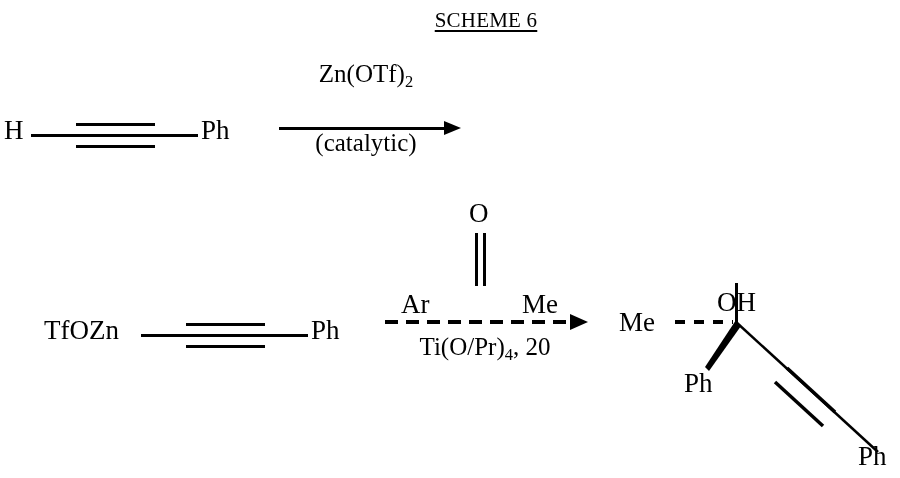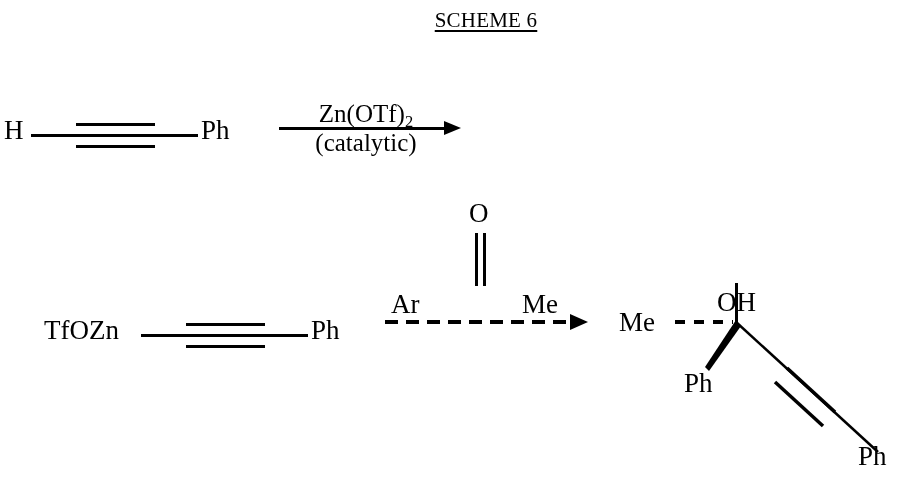--- a/index.html
+++ b/index.html
@@ -111,21 +111,21 @@
 
     <div class="bond hline" style="left:76px; top:18px; width:79px;"></div>
 
     <div class="bond hline" style="left:76px; top:40px; width:79px;"></div>
 
     <div class="abs chem-label" style="left:201px; top:12px;">Ph</div>
   </div>
 
   <div class="abs" style="left:276px; top:55px; width:200px; height:115px;">
 
-    <div class="abs cond-label" style="left:0px; top:5px; width:180px;margin-top:40px;">
+    <div class="abs cond-label" style="left:0px; top:5px; width:180px;">
       <span>Zn(OTf)</span><sub>2</sub>
     </div>
     <div class="abs cond-label" style="left:0px; top:34px; width:180px;margin-top:40px;">(catalytic)</div>
 
     <div class="arrow-line" style="left:3px; top:72px; width:170px;"></div>
     <div class="arrow-head" style="left:168px; top:66px;"></div>
 
   </div>
 
   <div class="abs" style="left:40px; top:305px; width:320px; height:58px;">
@@ -139,26 +139,29 @@
     <div class="abs chem-label" style="left:271px; top:12px;">Ph</div>
   </div>
 
   <div class="abs" style="left:385px; top:196px; width:220px; height:200px;">
 
     <div class="abs chem-label" style="left:84px; top:4px;">O</div>
 
     <div class="bond" style="left:90px; top:37px; width:3px; height:53px;"></div>
     <div class="bond" style="left:98px; top:37px; width:3px; height:53px;"></div>
 
-    <div class="abs chem-label" style="left:6px; top:95px;">Ar</div>
+    <div class="abs chem-label" style="left:16px; top:95px;">Ar</div>
     <div class="abs chem-label" style="left:137px; top:95px;">Me</div>
 
     <div class="arrow-dashed" style="left:0px; top:124px; width:193px;"></div>
     <div class="arrow-head small" style="left:185px; top:118px;"></div>
 
+    <div class="abs cond-label" style="left:0px; top:137px; width:200px;">
+      <span>Ti(O/Pr)</span><sub>4</sub><span>, 20</span>
+    </div>
   </div>
 
   <div class="abs" style="left:615px; top:245px; width:285px; height:233px;">
 
     <div class="abs chem-label" style="left:102px; top:4px;margin-top:40px;">OH</div>
 
     <div class="bond" style="left:120px; top:38px; width:3px; height:42px;"></div>
 
     <div class="abs chem-label" style="left:4px; top:64px;">Me</div>
 

